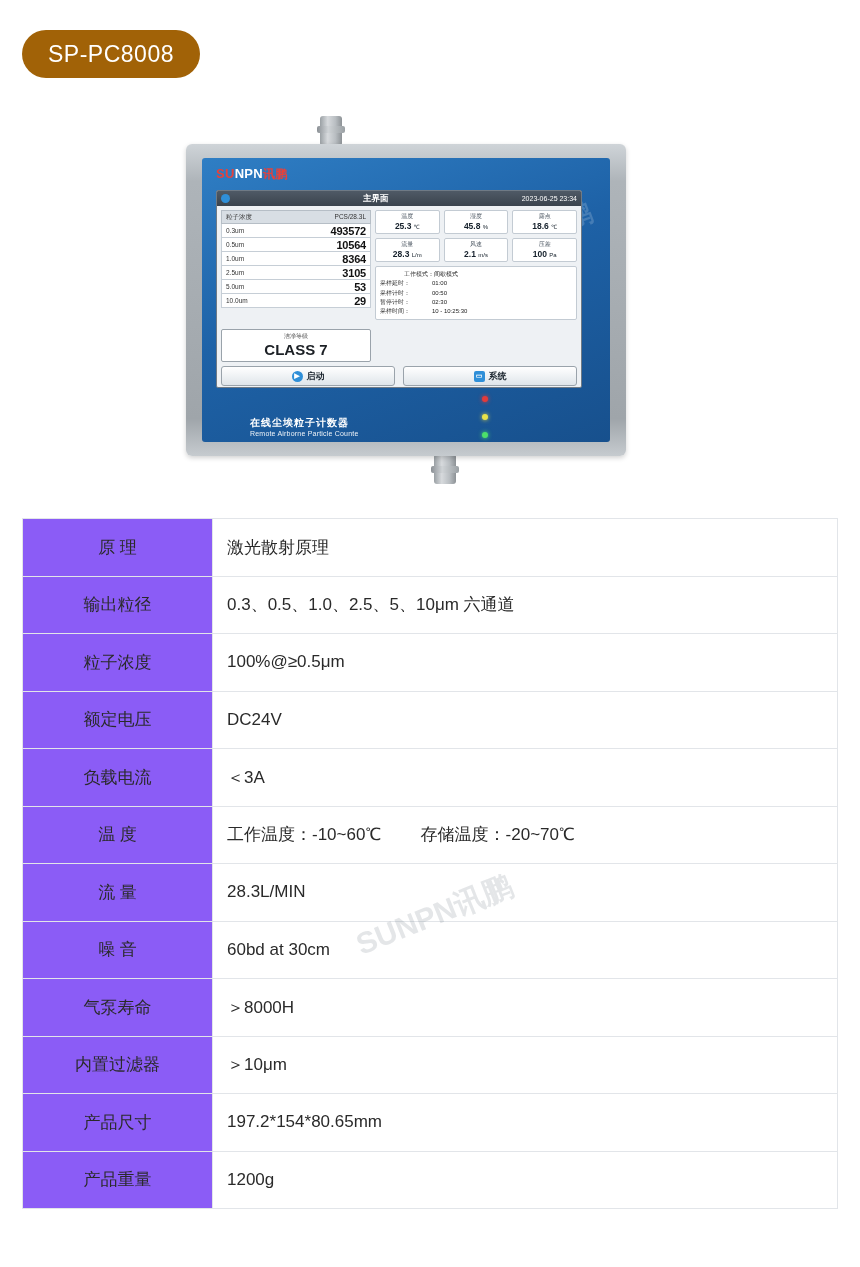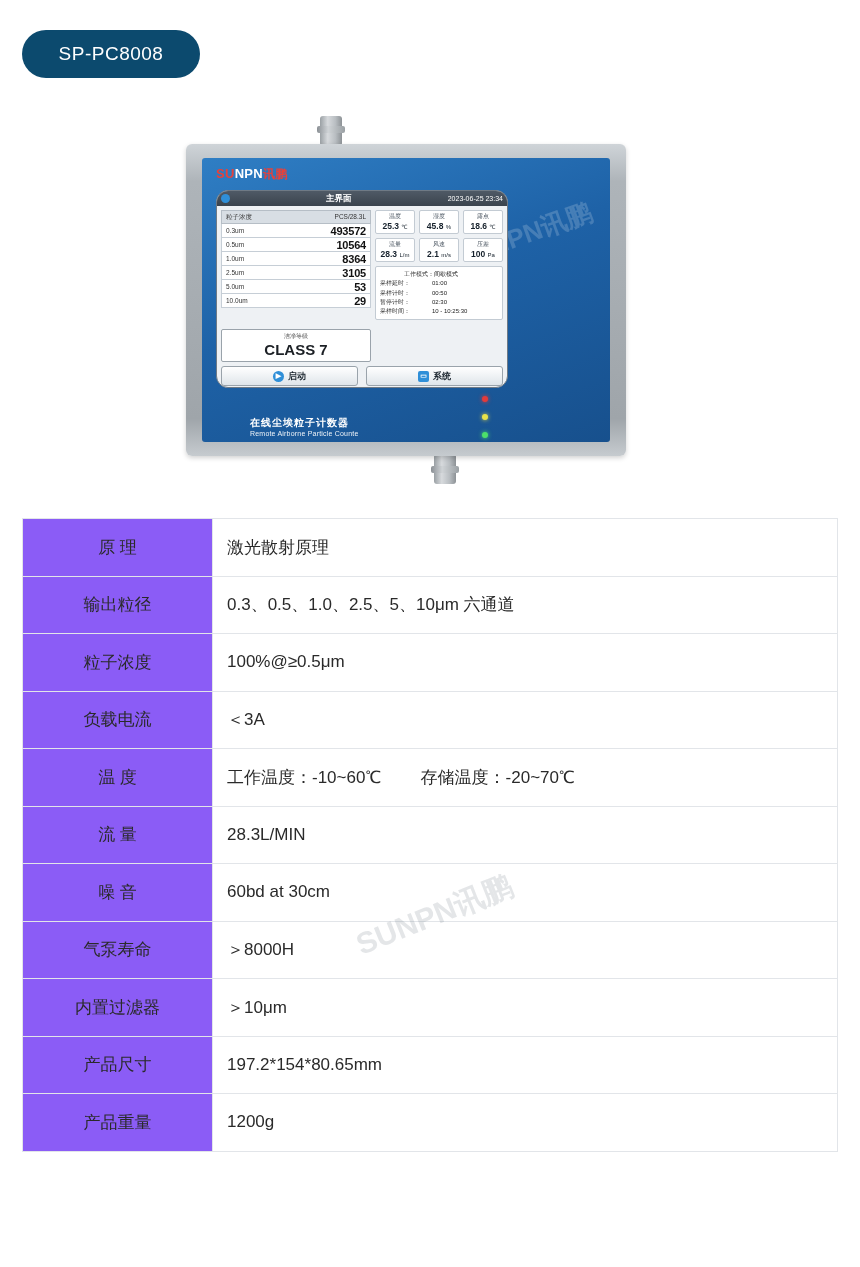--- a/index.html
+++ b/index.html
@@ -9,24 +9,24 @@
     background: #ffffff;
     font-family: "Liberation Sans", sans-serif;
     color: #222;
   }
   .page { position: relative; width: 860px; height: 1267px; overflow: hidden; }
 
   
   .badge {
     position: absolute; left: 22px; top: 30px;
     width: 178px; height: 48px;
-    background: #0c4a6e;
+    background: #a16207;
     border-radius: 24px;
     color: #ffffff;
-    font-size: 19px;
+    font-size: 23px;
     letter-spacing: .5px;
     display: flex; align-items: center; justify-content: center;
   }
 
   
   .device-wrap {
     position: absolute; left: 0; top: 98px;
     width: 860px; height: 405px;
   }
   .device {
@@ -74,24 +74,24 @@
     position: absolute; left: 14px; top: 8px;
     font-size: 13px; font-weight: bold; letter-spacing: .3px;
   }
   .brand .s1 { color: #e8413a; }
   .brand .s2 { color: #ffffff; }
   .brand .s3 { color: #e8413a; font-size: 12px; }
 
   
   .screen {
     position: absolute; left: 14px; top: 32px;
-    width: 292px; height: 198px;
+    width: 366px; height: 198px;
     background: #eef1f4;
     border: 1px solid #6f7a85;
-    border-radius: 12px;
+    border-radius: 2px;
     font-size: 6.5px;
     color: #21262b;
     overflow: hidden;
   }
   .scr-top {
     height: 15px; background: linear-gradient(180deg,#4f5a66,#3a434d);
     color: #fff; display: flex; align-items: center; justify-content: space-between;
     padding: 0 4px; font-size: 7px;
   }
   .scr-top .title { font-size: 8.5px; font-weight: bold; }
@@ -354,20 +354,24 @@
       </tr>
       <tr>
         <td class="k">输出粒径</td>
         <td class="v"><span>0.3、0.5、1.0、2.5、5、10μm 六通道</span></td>
       </tr>
       <tr>
         <td class="k">粒子浓度</td>
         <td class="v"><span>100%@≥0.5μm</span></td>
       </tr>
       <tr>
+        <td class="k">额定电压</td>
+        <td class="v"><span>DC24V</span></td>
+      </tr>
+      <tr>
         <td class="k">负载电流</td>
         <td class="v"><span>＜3A</span></td>
       </tr>
       <tr>
         <td class="k">温    度</td>
         <td class="v">
           <span>工作温度：-10~60℃</span>
           <span class="gap"></span>
           <span>存储温度：-20~70℃</span>
         </td>

